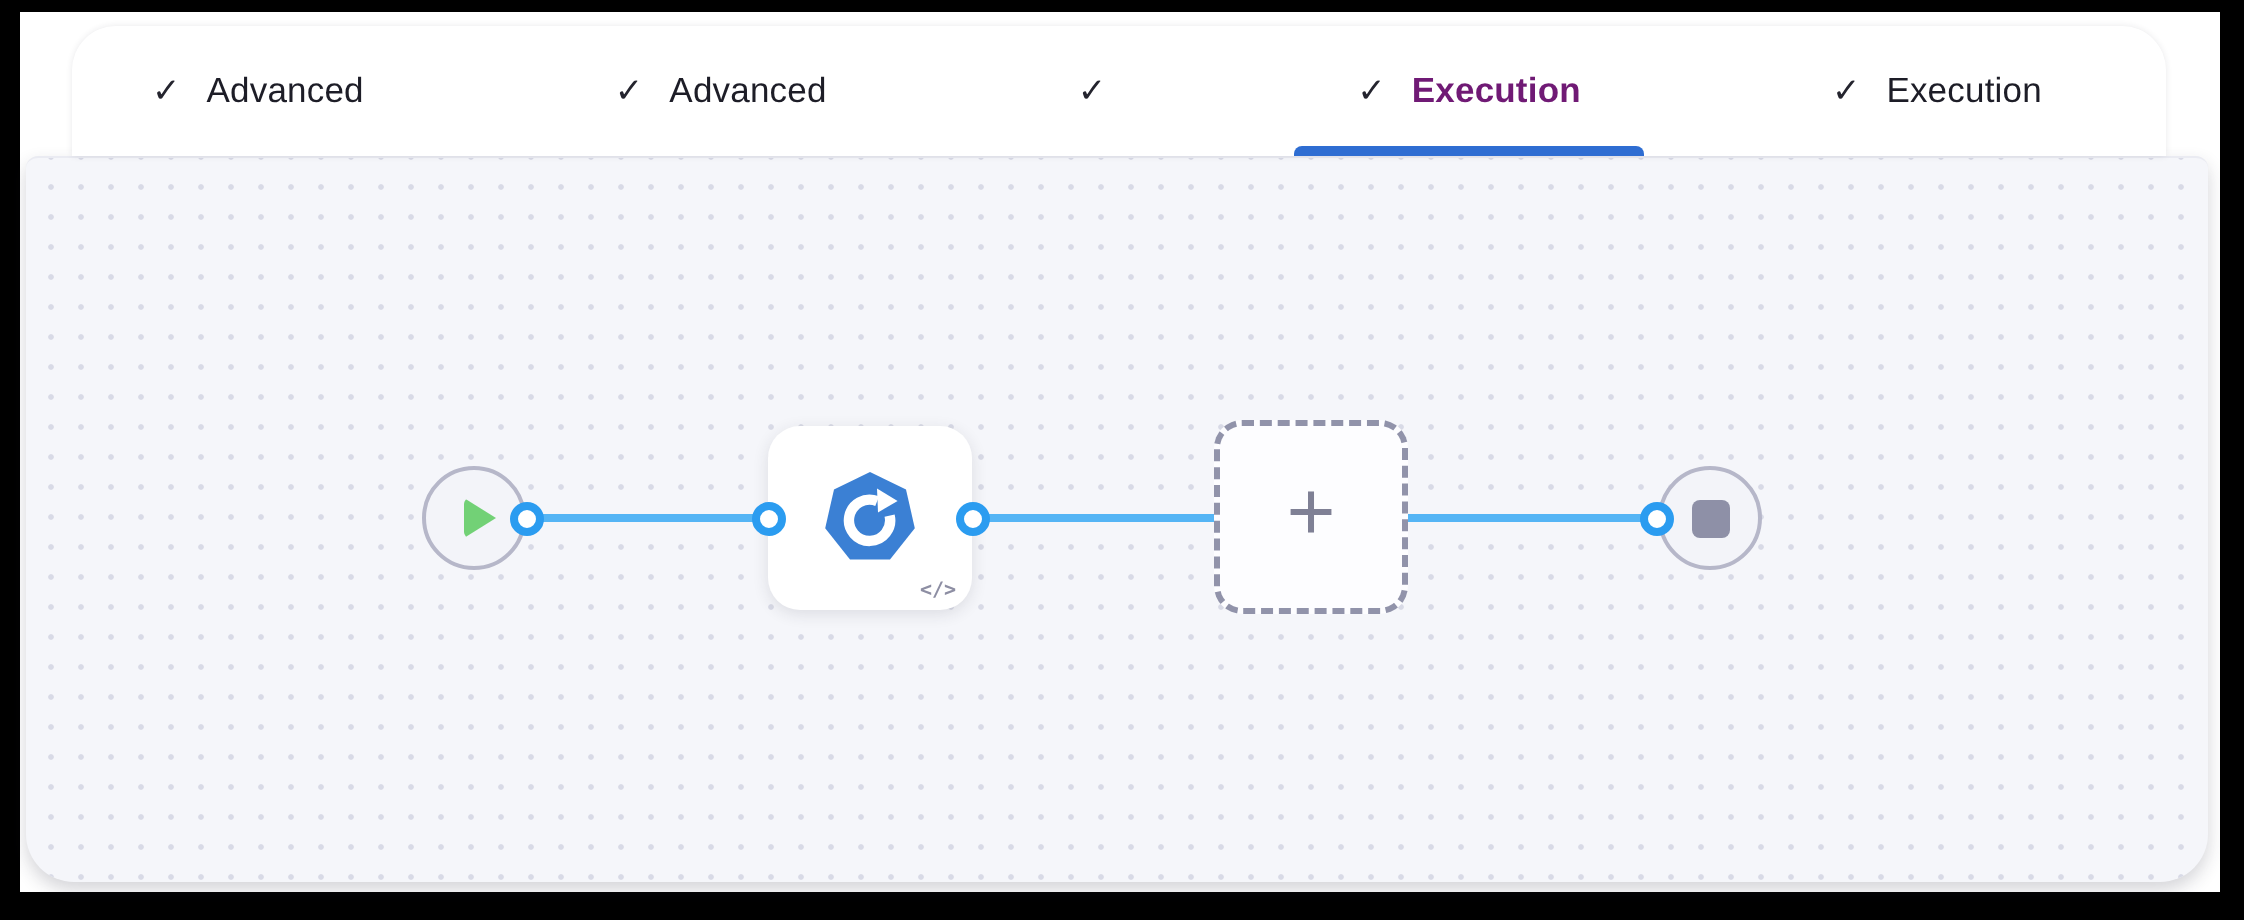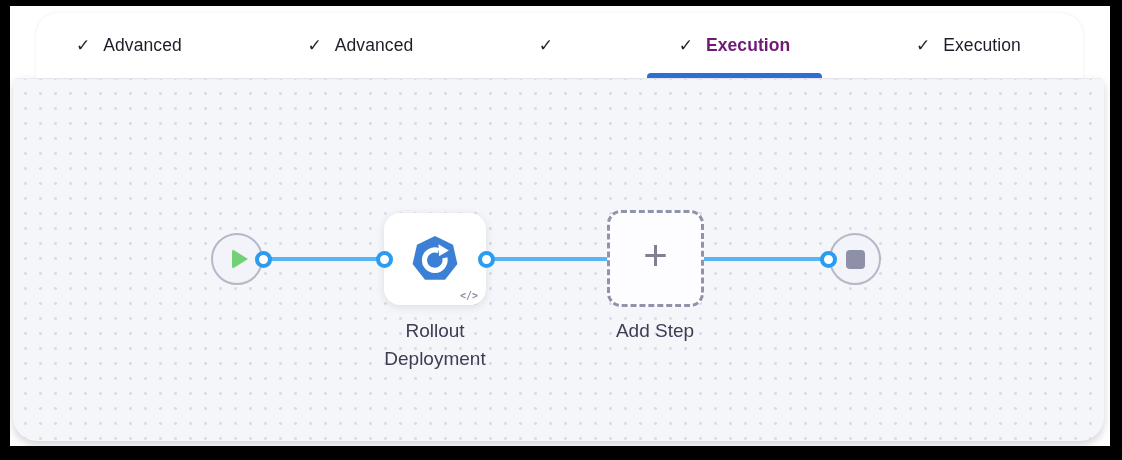--- a/index.html
+++ b/index.html
@@ -255,18 +255,16 @@
       <div class="add-step-box">
         <span class="plus-glyph">+</span>
       </div>
 
       <div class="port port-4"></div>
 
       <div class="node-circle end-node">
         <div class="stop-shape"></div>
       </div>
 
-      <div class="node-label step-label">Rollout Deployment</div>
-      <div class="node-label add-label">Add Step</div>
 
     </div>
   </div>
 </div>
 
 </body></html>

